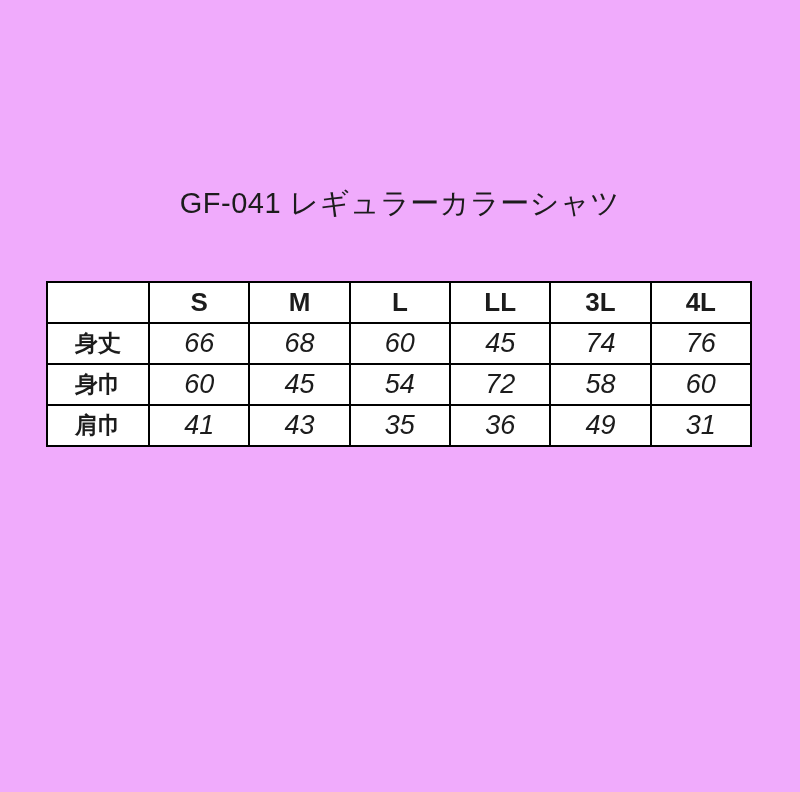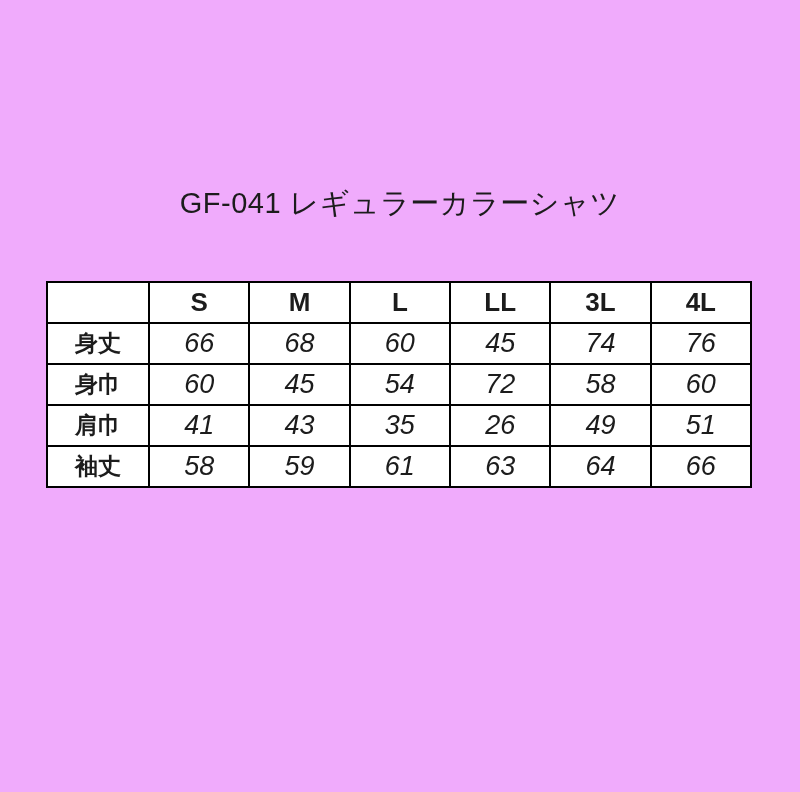--- a/index.html
+++ b/index.html
@@ -105,28 +105,19 @@
           <td class="value-cell">54</td>
           <td class="value-cell">72</td>
           <td class="value-cell">58</td>
           <td class="value-cell">60</td>
         </tr>
         <tr>
           <td class="row-label">肩巾</td>
           <td class="value-cell">41</td>
           <td class="value-cell">43</td>
           <td class="value-cell">35</td>
-          <td class="value-cell">26</td>
+          <td class="value-cell">36</td>
           <td class="value-cell">49</td>
-          <td class="value-cell">51</td>
-        </tr>
-        <tr>
-          <td class="row-label">袖丈</td>
-          <td class="value-cell">58</td>
-          <td class="value-cell">59</td>
-          <td class="value-cell">61</td>
-          <td class="value-cell">63</td>
-          <td class="value-cell">64</td>
-          <td class="value-cell">66</td>
+          <td class="value-cell">31</td>
         </tr>
       </tbody>
   </table>
 </div>
 
 </body></html>

